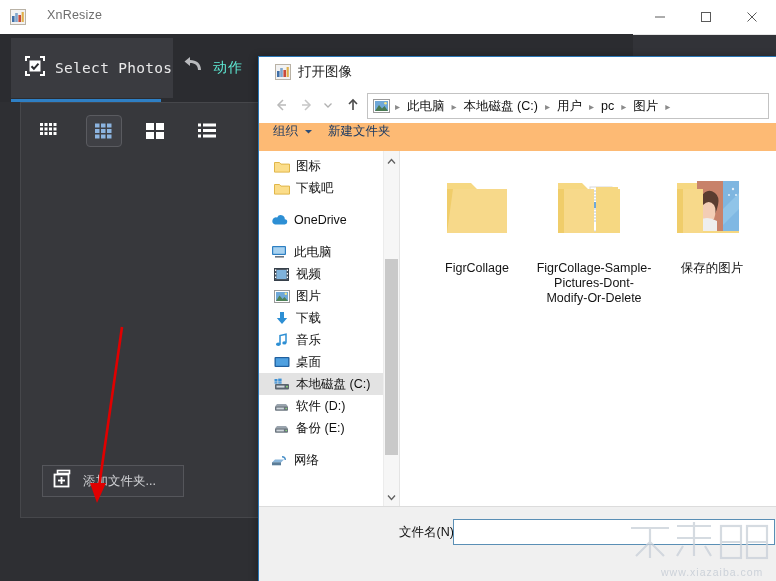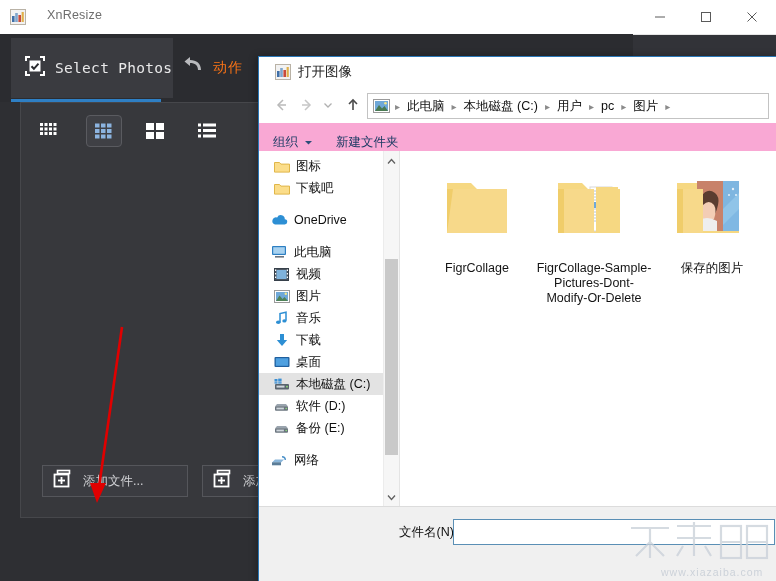--- a/index.html
+++ b/index.html
@@ -20,21 +20,21 @@
   .winbtn svg{position:absolute;left:50%;top:50%;transform:translate(-50%,-50%);}
 
   
   #tabstrip{position:absolute;left:0;top:34px;width:633px;height:68px;background:#2b2c30;}
   .tab{position:absolute;top:4px;height:60px;display:flex;align-items:center;cursor:default;}
   #tab-select{left:11px;width:150px;background:#3a3b40;padding-left:12px;}
   #tab-select .tab-underline{position:absolute;left:0;bottom:-4px;width:150px;height:3px;background:#2e7fc4;}
   #tab-action{left:175px;width:110px;padding-left:6px;}
   .tab-label{font-size:14.5px;color:#e9e9ea;margin-left:8px;
     font-family:"DejaVu Sans Mono","Liberation Mono",monospace;letter-spacing:.3px;}
-  #tab-action .tab-label{color:#f97316;font-family:"Liberation Sans",sans-serif;font-size:14px;letter-spacing:1px;}
+  #tab-action .tab-label{color:#5eead4;font-family:"Liberation Sans",sans-serif;font-size:14px;letter-spacing:1px;}
 
   
   #left-panel{position:absolute;left:0;top:102px;width:258px;height:479px;background:#2e2f33;}
   #panel-inner{position:absolute;left:20px;top:0px;right:0;bottom:63px;
      border-left:1px solid #46474b;border-top:1px solid #46474b;border-bottom:1px solid #46474b;
      background:#37383c;}
   #viewmodes{position:absolute;left:13px;top:12px;display:flex;gap:18px;align-items:center;}
   .vm{width:34px;height:30px;display:flex;align-items:center;justify-content:center;cursor:default;
       border-radius:4px;}
   .vm.active{background:#3f4045;border:1px solid #5a5b60;}
@@ -55,22 +55,22 @@
   #dlg-title{position:absolute;left:0;top:0;height:30px;width:100%;margin-left:6px;}
   #dlg-title .d-icon{position:absolute;left:10px;top:7px;width:16px;height:16px;}
   #dlg-title .d-text{position:absolute;left:33px;top:6px;font-size:13.5px;color:#1b1b1b;}
   #navbar{position:absolute;left:0;top:32px;width:100%;height:32px;}
   .navarrow{position:absolute;top:4px;width:24px;height:24px;display:flex;align-items:center;justify-content:center;cursor:default;}
   #nav-back{left:10px;} #nav-fwd{left:36px;} #nav-recent{left:60px;width:18px;} #nav-up{left:82px;}
   #addressbar{position:absolute;left:108px;top:4px;right:8px;height:24px;background:#fff;
      border:1px solid #c3c3c3;display:flex;align-items:center;padding-left:5px;}
   .crumb{font-size:12.5px;color:#101010;padding:0 2px;cursor:default;}
   .crumb-sep{color:#8a8a8a;font-size:10px;margin:0 5px;}
-  #cmdbar{position:absolute;left:0;top:66px;width:100%;height:28px;background:#f9a8d4;
-     border-bottom:1px solid #e2e2e2;display:flex;align-items:flex-end;}
+  #cmdbar{position:absolute;left:0;top:66px;width:100%;height:28px;background:#fdba74;
+     border-bottom:1px solid #e2e2e2;display:flex;align-items:flex-start;}
   .cmd{font-size:12.5px;color:#1b3a63;margin-left:14px;cursor:default;display:flex;align-items:center;}
   #dlg-body{position:absolute;left:0;top:94px;right:0;bottom:75px;background:#fff;display:flex;}
   #treepane{position:relative;width:140px;height:100%;background:#fff;overflow:hidden;}
   .tree-item{height:22px;display:flex;align-items:center;padding-left:12px;font-size:12.5px;color:#0f0f0f;cursor:default;}
   .tree-item.child{padding-left:14px;}
   .tree-item.sel{background:#e3e3e3;}
   .tree-item .t-ic{width:17px;height:16px;margin-right:6px;flex:0 0 17px;display:flex;align-items:center;justify-content:center;}
   .tree-gap{height:10px;}
   #tree-scroll{position:absolute;right:0;top:0;width:15px;height:100%;background:#f6f6f6;border-left:1px solid #ececec;}
   #tree-thumb{position:absolute;left:1px;top:108px;width:13px;height:196px;background:#c9c9c9;}
@@ -207,31 +207,20 @@
                 <rect x="5" y="7" width="13" height="3"></rect>
               <rect x="5" y="12.5" width="13" height="3"></rect>
             </g>
           </svg>
         </div>
       </div>
 
       <div id="thumbs-area"></div>
 
       <div id="bottom-buttons">
-        <div class="addbtn" id="btn-addfiles">
-          <span>
-            <svg width="20" height="20" viewBox="0 0 20 20">
-              <rect x="4.5" y="1.5" width="12" height="3" fill="none" stroke="#fff" stroke-width="1.6"></rect>
-              <rect x="1.5" y="5.5" width="14" height="12" fill="none" stroke="#fff" stroke-width="1.8"></rect>
-              <line x1="8.5" y1="8" x2="8.5" y2="15" stroke="#fff" stroke-width="1.8"></line>
-              <line x1="5" y1="11.5" x2="12" y2="11.5" stroke="#fff" stroke-width="1.8"></line>
-            </svg>
-          </span>
-          <span class="lbl">添加文件...</span>
-        </div>
         <div class="addbtn" id="btn-addfolder">
           <span>
             <svg width="20" height="20" viewBox="0 0 20 20">
               <rect x="4.5" y="1.5" width="12" height="3" fill="none" stroke="#fff" stroke-width="1.6"></rect>
               <rect x="1.5" y="5.5" width="14" height="12" fill="none" stroke="#fff" stroke-width="1.8"></rect>
               <line x1="8.5" y1="8" x2="8.5" y2="15" stroke="#fff" stroke-width="1.8"></line>
               <line x1="5" y1="11.5" x2="12" y2="11.5" stroke="#fff" stroke-width="1.8"></line>
             </svg>
           </span>
           <span class="lbl">添加文件夹...</span>
@@ -309,21 +298,21 @@
     </div>
   </div>
 
   <div id="cmdbar">
     <span class="cmd">
       <span>组织</span>
       <svg width="11" height="11" viewBox="0 0 11 11" style="margin-left:5px">
         <path d="M2 4 L5.5 7.5 L9 4 Z" fill="#2b4d78"></path>
       </svg>
     </span>
-    <span class="cmd" style="margin-left:22px">
+    <span class="cmd" style="margin-left:14px">
       <span>新建文件夹</span>
     </span>
   </div>
 
   <div id="dlg-body">
 
     <div id="treepane">
       <div style="height:4px"></div>
       <div class="tree-item child">
         <span class="t-ic">
@@ -384,36 +373,36 @@
             <rect x="0.5" y="0.5" width="15" height="12" fill="#ffffff" stroke="#9a9a9a"></rect>
             <rect x="2" y="2" width="12" height="9" fill="#6fa8d8"></rect>
             <path d="M2 11 L5.5 5.5 L8.5 9 L10.5 7 L14 11 Z" fill="#4f8257"></path>
             <circle cx="11.8" cy="3.8" r="1.2" fill="#f5e98e"></circle>
           </svg>
         </span>
           <span>图片</span>
       </div>
       <div class="tree-item child">
         <span class="t-ic">
+          <svg width="14" height="14" viewBox="0 0 14 14">
+            <rect x="5" y="1" width="4" height="6.5" fill="#2d8fd4"></rect>
+            <path d="M1.8 7 L12.2 7 L7 13 Z" fill="#2d8fd4"></path>
+          </svg>
+        </span>
+          <span>下载</span>
+      </div>
+      <div class="tree-item child">
+        <span class="t-ic">
           <svg width="13" height="14" viewBox="0 0 13 14">
             <path d="M5 11V2.5l6-1.3v8.6" fill="none" stroke="#2d8fd4" stroke-width="1.5"></path>
             <ellipse cx="3.3" cy="11.2" rx="2.3" ry="1.8" fill="#2d8fd4"></ellipse>
             <ellipse cx="9.4" cy="9.9" rx="2.1" ry="1.7" fill="#2d8fd4"></ellipse>
           </svg>
         </span>
           <span>音乐</span>
-      </div>
-      <div class="tree-item child">
-        <span class="t-ic">
-          <svg width="14" height="14" viewBox="0 0 14 14">
-            <rect x="5" y="1" width="4" height="6.5" fill="#2d8fd4"></rect>
-            <path d="M1.8 7 L12.2 7 L7 13 Z" fill="#2d8fd4"></path>
-          </svg>
-        </span>
-          <span>下载</span>
       </div>
       <div class="tree-item child">
         <span class="t-ic">
           <svg width="16" height="13" viewBox="0 0 16 13">
             <rect x="0.5" y="1" width="15" height="10" rx="1" fill="#1f5f9e"></rect>
             <rect x="1.8" y="2.2" width="12.4" height="7.6" fill="#4ea0e0"></rect>
           </svg>
         </span>
           <span>桌面</span>
       </div>

